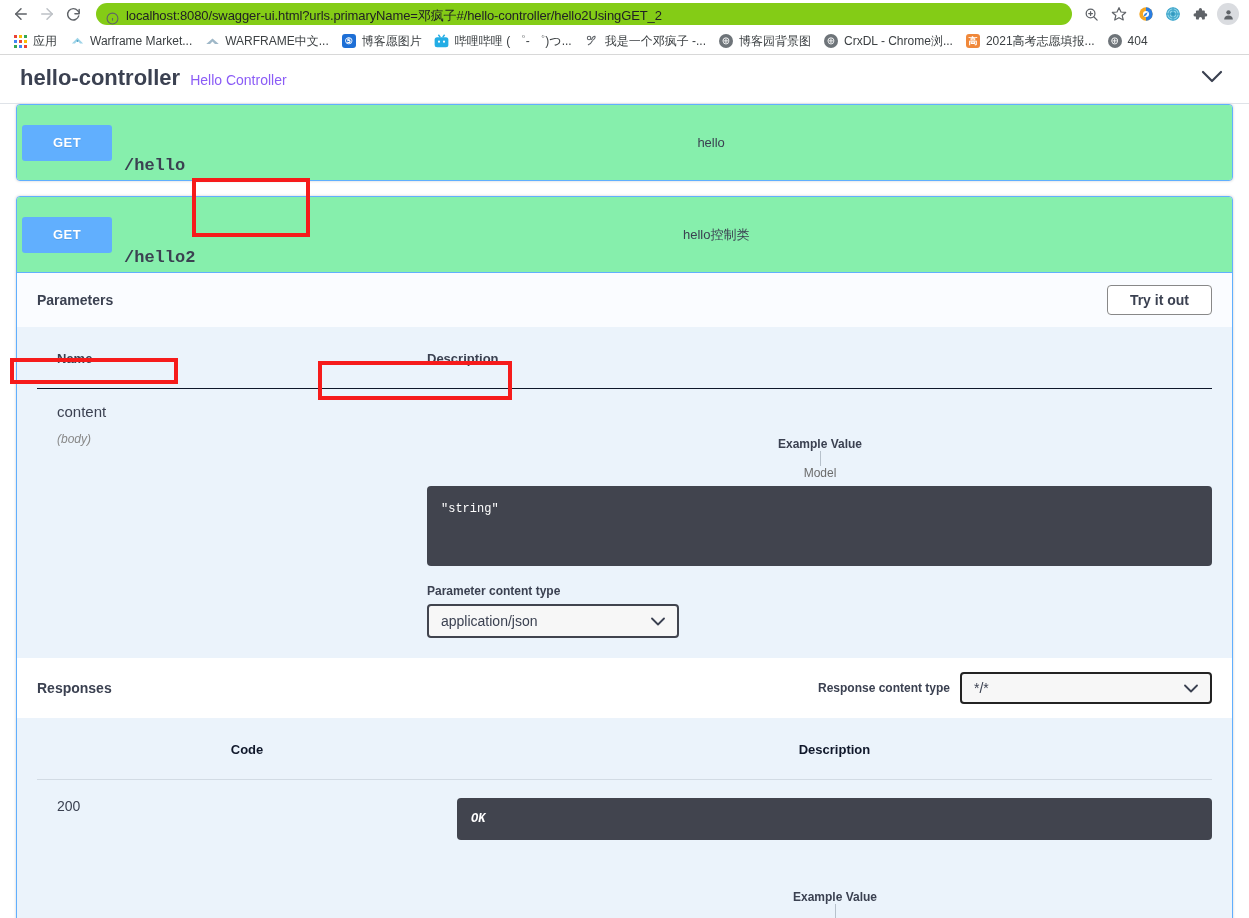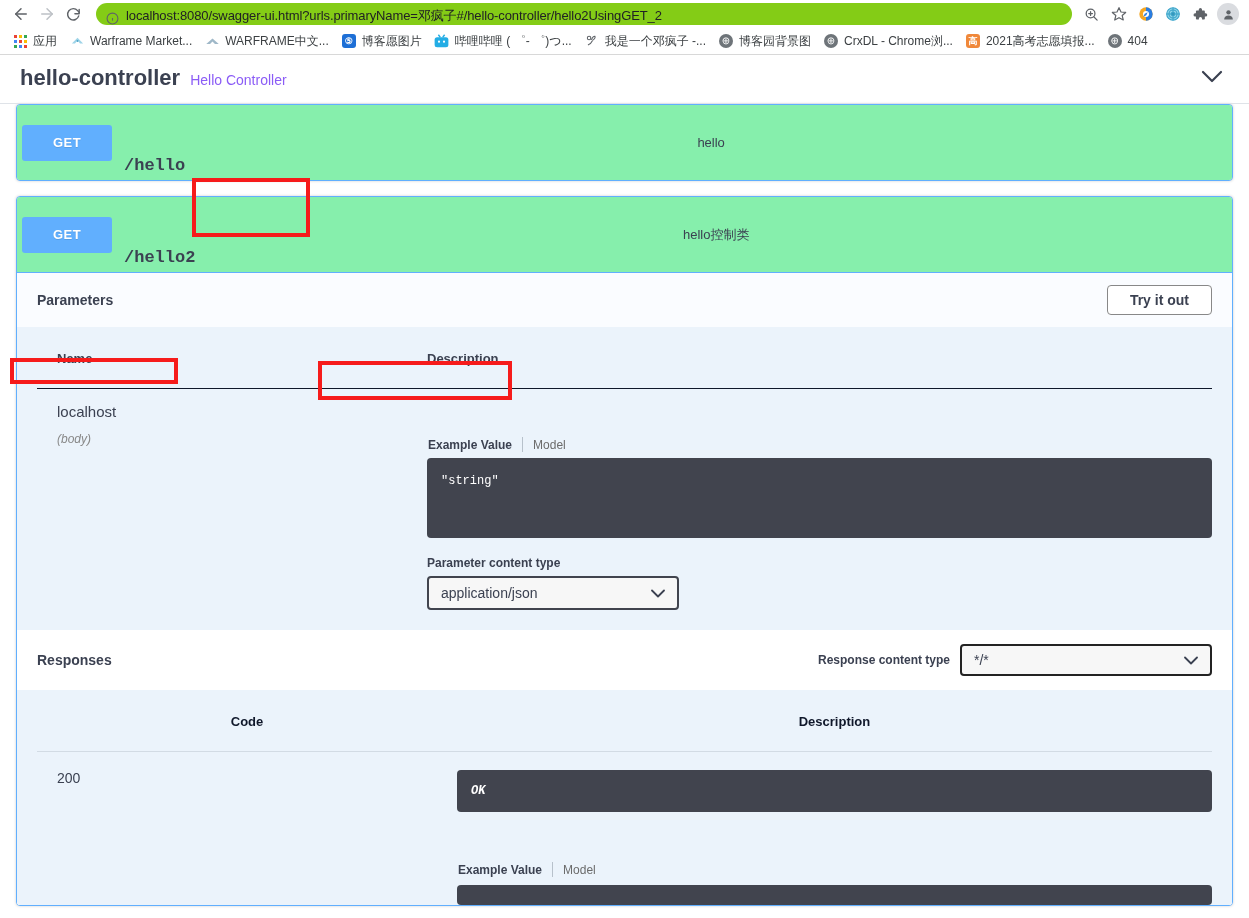--- a/index.html
+++ b/index.html
@@ -247,20 +247,21 @@
     color: #3b4151;
   }
   .param-name { font-size: 15px; color: #3b4151; }
   .param-in { font-size: 12px; font-style: italic; color: #888; margin-top: 12px; }
 
   .ex-tabs {
     display: flex;
     align-items: center;
     margin-bottom: 6px;
     padding-left: 1px;
+    flex-direction: column;
   }
   .ex-tab {
     font-size: 12px;
     color: #3b4151;
     font-weight: bold;
   }
   .ex-tab.inactive { font-weight: normal; color: #6b6b6b; }
   .ex-sep {
     width: 1px; height: 15px;
     background: #b7c1cb;
@@ -591,21 +592,21 @@
         <table class="param-table">
           <thead>
             <tr>
               <th class="col-name">Name</th>
               <th>Description</th>
             </tr>
           </thead>
           <tbody>
             <tr>
               <td>
-                <div class="param-name">localhost</div>
+                <div class="param-name">content</div>
                 <div class="param-in">(body)</div>
               </td>
               <td>
                 <div style="height:34px;"></div>
                 <div class="ex-tabs">
                   <span class="ex-tab">Example Value</span>
                   <span class="ex-sep"></span>
                   <span class="ex-tab inactive">Model</span>
                 </div>
                 <div class="code-box">"string"</div>

